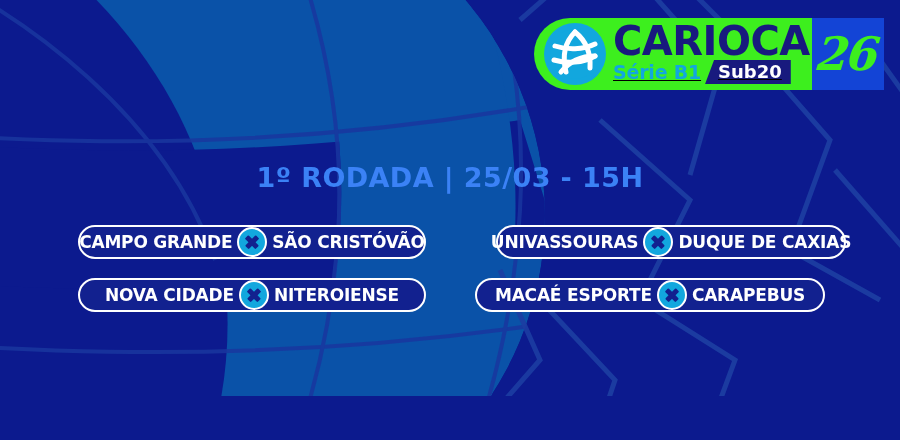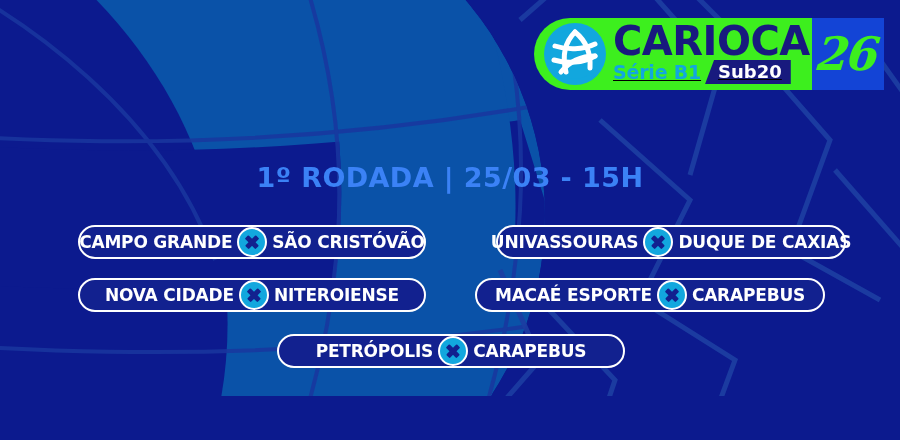--- a/index.html
+++ b/index.html
@@ -222,20 +222,15 @@
       <span class="x-badge"></span>
       <span class="team away">NITEROIENSE</span>
     </div>
 
     <div class="pill" id="pill-3">
       <span class="team home">MACAÉ ESPORTE</span>
       <span class="x-badge"></span>
       <span class="team away">CARAPEBUS</span>
     </div>
 
-    <div class="pill" id="pill-4">
-      <span class="team home">PETRÓPOLIS</span>
-      <span class="x-badge"></span>
-      <span class="team away">CARAPEBUS</span>
-    </div>
 
   </div>
 </div>
 
 </body></html>

